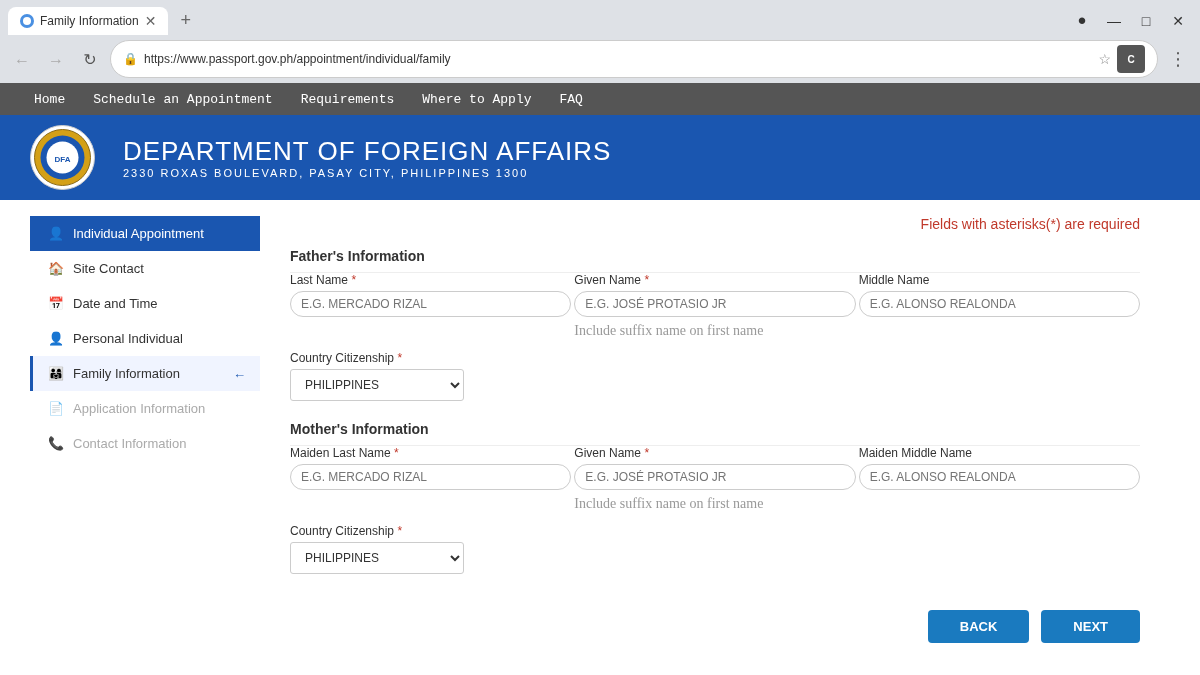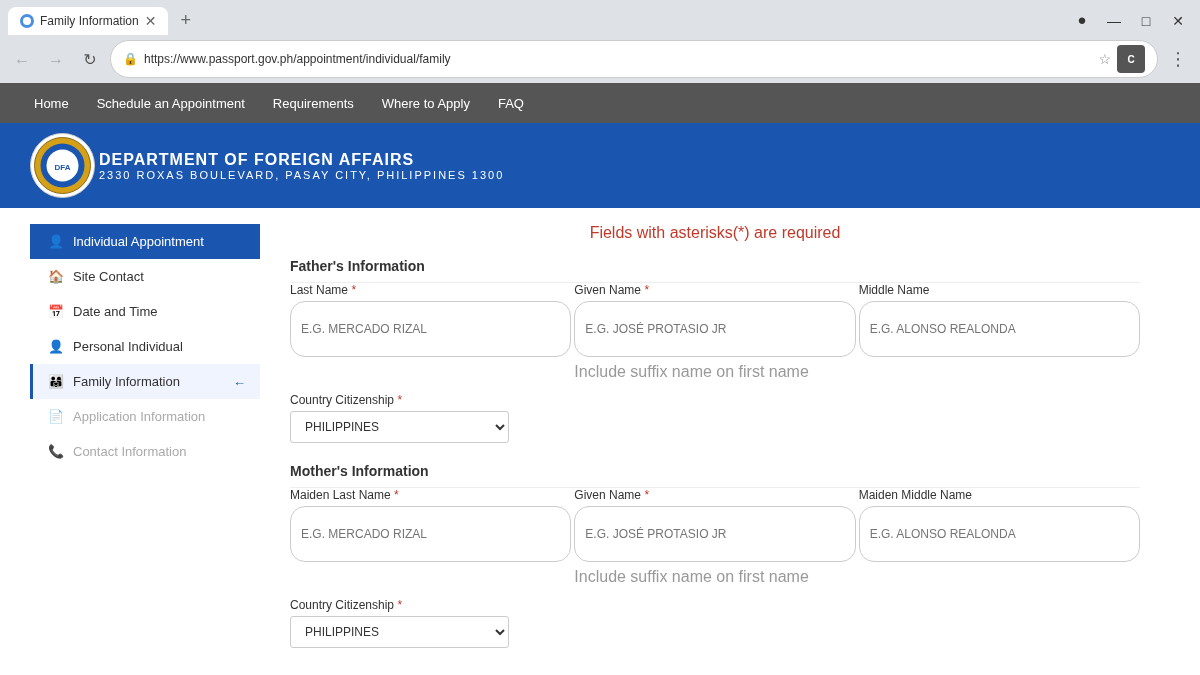--- a/index.html
+++ b/index.html
@@ -22,60 +22,60 @@
     .address-bar-icon { color: #555; font-size: 12px; }
     .address-bar-url { flex: 1; color: #333; font-size: 12px; }
     .star-btn { color: #888; font-size: 14px; margin-left: 4px; }
     .ext-btn { width: 28px; height: 28px; background: #555; border-radius: 4px; display: flex; align-items: center; justify-content: center; color: #fff; font-size: 10px; font-weight: bold; }
     .menu-btn { background: none; border: none; cursor: pointer; color: #555; font-size: 18px; width: 28px; height: 28px; display: flex; align-items: center; justify-content: center; }
 
     
     .page-wrapper { background: #fff; width: 100%; height: calc(675px - 72px); overflow-y: auto; position: relative; }
 
     
-    .top-nav { background: #555; display: flex; align-items: center; padding: 0 20px; height: 40px; }
+    .top-nav { background: #555; display: flex; align-items: center; padding: 0 20px; height: 32px; font-family: Liberation Mono, monospace; }
     .top-nav a { color: #fff; text-decoration: none; font-size: 13px; padding: 0 14px; height: 36px; display: flex; align-items: center; }
 
     
-    .site-header { background: #1a56b0; display: flex; align-items: center; padding: 10px 30px; gap: 4px; }
+    .site-header { background: #1a56b0; display: flex; align-items: center; padding: 10px 30px; gap: 28px; }
     .seal-img { width: 65px; height: 65px; }
     .header-text { color: #fff; }
-    .header-title { font-size: 16px; font-weight: bold; letter-spacing: 1px; }
+    .header-title { font-size: 26px; font-weight: normal; letter-spacing: 1px; }
     .header-sub { font-size: 11px; letter-spacing: 2px; text-transform: uppercase; }
 
     
     .content-area { padding: 16px 30px; background: #fff; }
     .page-title { font-size: 16px; color: #333; margin-bottom: 14px; }
 
     .layout { display: flex; gap: 0; }
 
     
     .sidebar { width: 230px; flex-shrink: 0; }
     .sidebar-item { display: flex; align-items: center; padding: 10px 14px; font-size: 13px; color: #333; cursor: pointer; gap: 8px; border-left: 3px solid transparent; }
     .sidebar-item.active { background: #1a56b0; color: #fff; border-left: 3px solid #1a56b0; }
     .sidebar-item.active .s-icon { color: #fff; }
     .sidebar-item.disabled { color: #aaa; cursor: default; }
     .sidebar-item.current { background: #f0f4ff; border-left: 3px solid #1a56b0; }
     .s-icon { width: 18px; text-align: center; }
     .arrow-icon { margin-left: auto; color: #1a56b0; font-weight: bold; }
 
     
     .form-area { flex: 1; padding: 0 30px; }
-    .required-note { text-align: center; color: #c0392b; font-size: 16px; margin-bottom: 16px; }
+    .required-note { text-align: right; color: #c0392b; font-size: 14px; margin-bottom: 16px; }
 
     .form-section { margin-bottom: 20px; }
     .section-title { font-size: 14px; font-weight: bold; color: #333; margin-bottom: 0; padding-bottom: 8px; border-bottom: 1px solid #eee; }
 
     .form-row { display: flex; gap: 3px; margin-bottom: 12px; }
     .form-group { display: flex; flex-direction: column; gap: 4px; flex: 1; }
     .form-label { font-size: 12px; color: #333; }
     .form-label .req { color: #c0392b; }
-    .form-input { padding: 20px 10px; border: 1px solid #ccc; border-radius: 15px; font-size: 12px; color: #0369a1; width: 100%; }
-    .form-hint { font-size: 16px; color: #999; margin-top: 2px; }
-    .form-select { padding: 7px 10px; border: 1px solid #ccc; border-radius: 3px; font-size: 12px; color: #333; width: 219px; background: #fff; }
+    .form-input { padding: 5px 10px; border: 1px solid #ccc; border-radius: 15px; font-size: 12px; color: #0369a1; width: 100%; }
+    .form-hint { font-size: 14px; color: #999; margin-top: 2px; font-family: Liberation Serif, serif; }
+    .form-select { padding: 7px 10px; border: 1px solid #ccc; border-radius: 3px; font-size: 12px; color: #333; width: 174px; background: #fff; }
 
     .btn-row { display: flex; justify-content: flex-end; gap: 12px; padding: 16px 0; }
     .btn { padding: 9px 32px; border: none; border-radius: 4px; font-size: 13px; font-weight: bold; cursor: pointer; }
     .btn-back { background: #1a7abf; color: #fff; }
     .btn-next { background: #1a7abf; color: #fff; }
   </style>
 </head>
 <body>
 
 <div class="browser-chrome">

